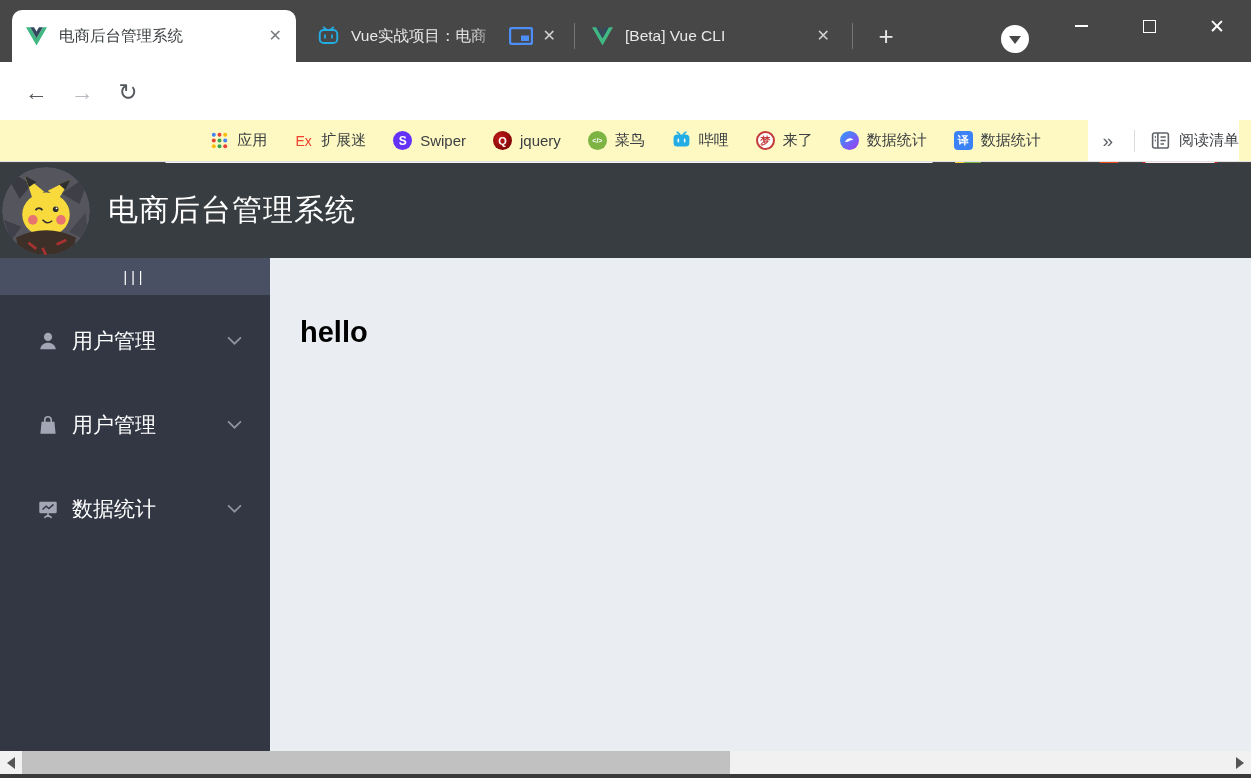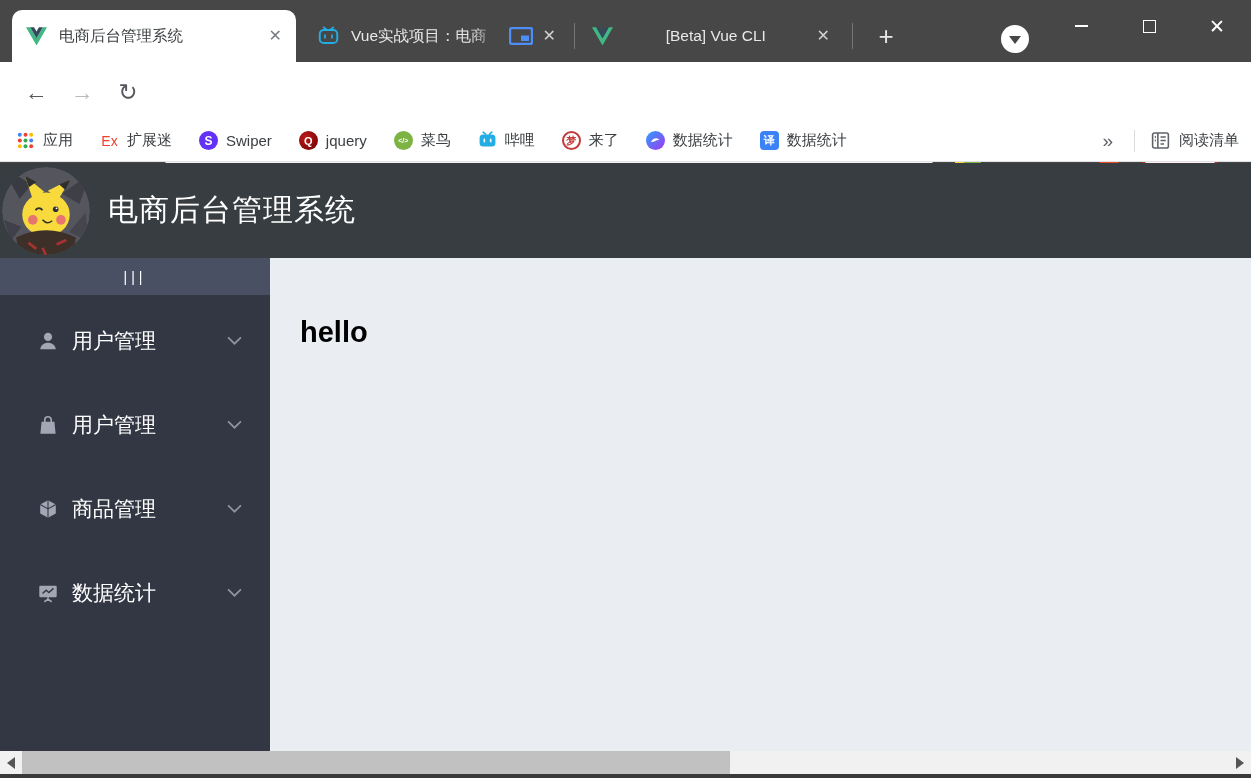--- a/index.html
+++ b/index.html
@@ -34,21 +34,21 @@
   .omnibox { position:absolute; left:163px; top:73px; width:772px; height:37px; border-radius:19px; background:#f1f3f4; display:flex; align-items:center; padding:0 14px; cursor:text; }
   .omnibox .urltext { margin-left:12px; font-size:17px; color:#202124; flex:1; }
   .omnibox .star { font-size:20px; color:#5f6368; cursor:pointer; }
   .ext { position:absolute; top:76px; width:26px; height:26px; cursor:pointer; }
   .avatar-badge { position:absolute; left:1094px; top:74px; width:30px; height:30px; border-radius:50%; background:#ec4d1c; color:#fff; font-size:10px; display:flex; align-items:center; justify-content:center; cursor:pointer; }
   .update-pill { position:absolute; left:1138px; top:72px; height:34px; padding:0 11px; border:2px solid #d93025; border-radius:18px; background:#fdf0ef; display:flex; align-items:center; gap:9px; cursor:pointer; }
   .update-pill .uptext { color:#c5221f; font-size:16px; }
   .update-pill .updots { color:#c5221f; font-size:17px; font-weight:bold; line-height:1; }
 
   
-  .bookmarks { position:absolute; top:120px; left:0; right:0; height:42px; background:#ffffff; border-bottom:1px solid #dfe1e5; display:flex; align-items:center; padding-left:16px; gap:27px; }
+  .bookmarks { position:absolute; top:120px; left:0; right:0; height:42px; background:#fef9c3; border-bottom:1px solid #dfe1e5; display:flex; align-items:center; gap:27px;justify-content:center; }
   .bm { display:flex; align-items:center; gap:8px; cursor:pointer; }
   .bm .bmicon { width:19px; height:19px; flex:none; display:flex; align-items:center; justify-content:center; }
   .bm .bmlabel { font-size:15px; color:#3c4043; white-space:nowrap; }
   .bm-right { position:absolute; right:12px; top:0; height:41px; display:flex; align-items:center; gap:15px; background:#fff; padding-left:8px; }
   .bm-overflow { font-size:19px; color:#5f6368; cursor:pointer; padding:0 6px; }
   .bm-vdivider { width:1px; height:22px; background:#dadce0; }
 
   
   .fav-circle { width:19px; height:19px; border-radius:50%; display:flex; align-items:center; justify-content:center; color:#fff; font-weight:bold; }
   .fav-square { width:19px; height:19px; border-radius:4px; display:flex; align-items:center; justify-content:center; color:#fff; font-weight:bold; }
@@ -105,21 +105,21 @@
       <span class="title fade">Vue实战项目：电商</span>
       <svg class="pip" viewBox="0 0 24 18">
           <rect x="1" y="1" width="22" height="16" rx="2" fill="none" stroke="#4d8df6" stroke-width="2.4"></rect>
           <rect x="12" y="8.5" width="8" height="5.5" fill="#4d8df6"></rect>
         </svg>
       <span class="closex">✕</span>
     </div>
 
     <div class="tab-divider" style="left:574px;"></div>
 
-    <div class="tab inactive" style="left:578px; width:266px;text-align:center;">
+    <div class="tab inactive" style="left:578px; width:266px;">
       <svg class="favicon" viewBox="0 0 24 21">
           <path d="M0 0h4.8L12 12.4 19.2 0H24L12 20.7z" fill="#41B883"></path>
           <path d="M4.8 0h4.4L12 4.7 14.8 0h4.4L12 12.4z" fill="#35495E"></path>
         </svg>
       <span class="title">[Beta] Vue CLI</span>
       <span class="closex">✕</span>
     </div>
 
     <div class="tab-divider" style="left:852px;"></div>
 
@@ -316,30 +316,20 @@
         <svg class="mi-icon" viewBox="0 0 24 24">
             <path d="M8.5 10V6.5a3.5 3.5 0 0 1 7 0V10" fill="none" stroke="#a2a7b5" stroke-width="1.8"></path>
             <path d="M5 8.5h14l1.3 13H3.7z" fill="#a2a7b5"></path>
           </svg>
         <span class="mi-label">用户管理</span>
         <svg class="mi-chevron" viewBox="0 0 14 8">
             <path d="M1 1l6 6 6-6" fill="none" stroke="#8f94a0" stroke-width="1.6"></path>
           </svg>
       </div>
 
-      <div class="menu-item">
-        <svg class="mi-icon" viewBox="0 0 24 24">
-            <path d="M12 2.5l8.5 4.7v9.6L12 21.5l-8.5-4.7V7.2z" fill="#a2a7b5"></path>
-            <path d="M12 2.5v9.4M3.5 7.2l8.5 4.7 8.5-4.7M12 21.5v-9.4" stroke="#333744" stroke-width="1.2" fill="none"></path>
-          </svg>
-        <span class="mi-label">商品管理</span>
-        <svg class="mi-chevron" viewBox="0 0 14 8">
-            <path d="M1 1l6 6 6-6" fill="none" stroke="#8f94a0" stroke-width="1.6"></path>
-          </svg>
-      </div>
 
 
       <div class="menu-item">
         <svg class="mi-icon" viewBox="0 0 24 24">
             <rect x="2.5" y="4" width="19" height="12.5" rx="1.2" fill="#a2a7b5"></rect>
             <path d="M6 12.5l4-3.5 3 2.5 5-4.5" stroke="#333744" stroke-width="1.6" fill="none"></path>
             <path d="M12 16.5v2.5M8 21.5l4-2.8 4 2.8" stroke="#a2a7b5" stroke-width="1.8" fill="none"></path>
           </svg>
         <span class="mi-label">数据统计</span>
         <svg class="mi-chevron" viewBox="0 0 14 8">

